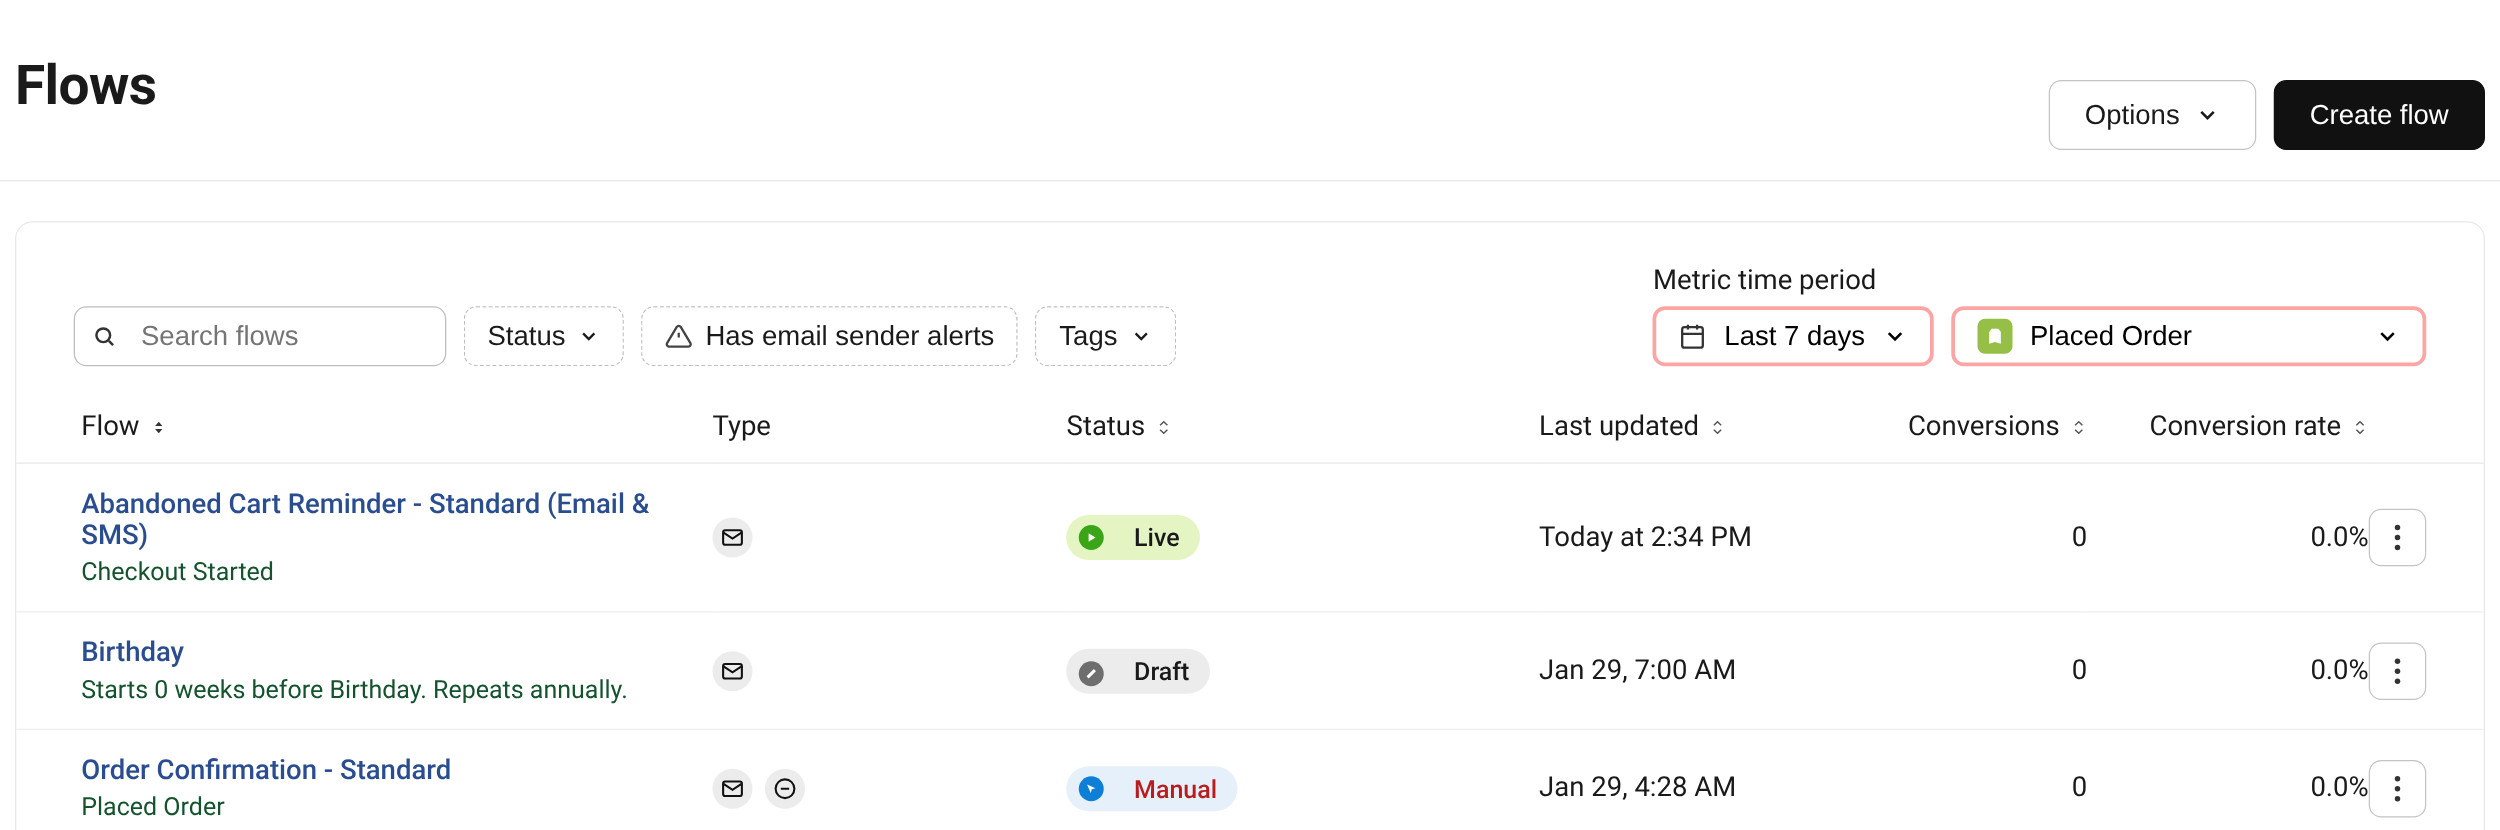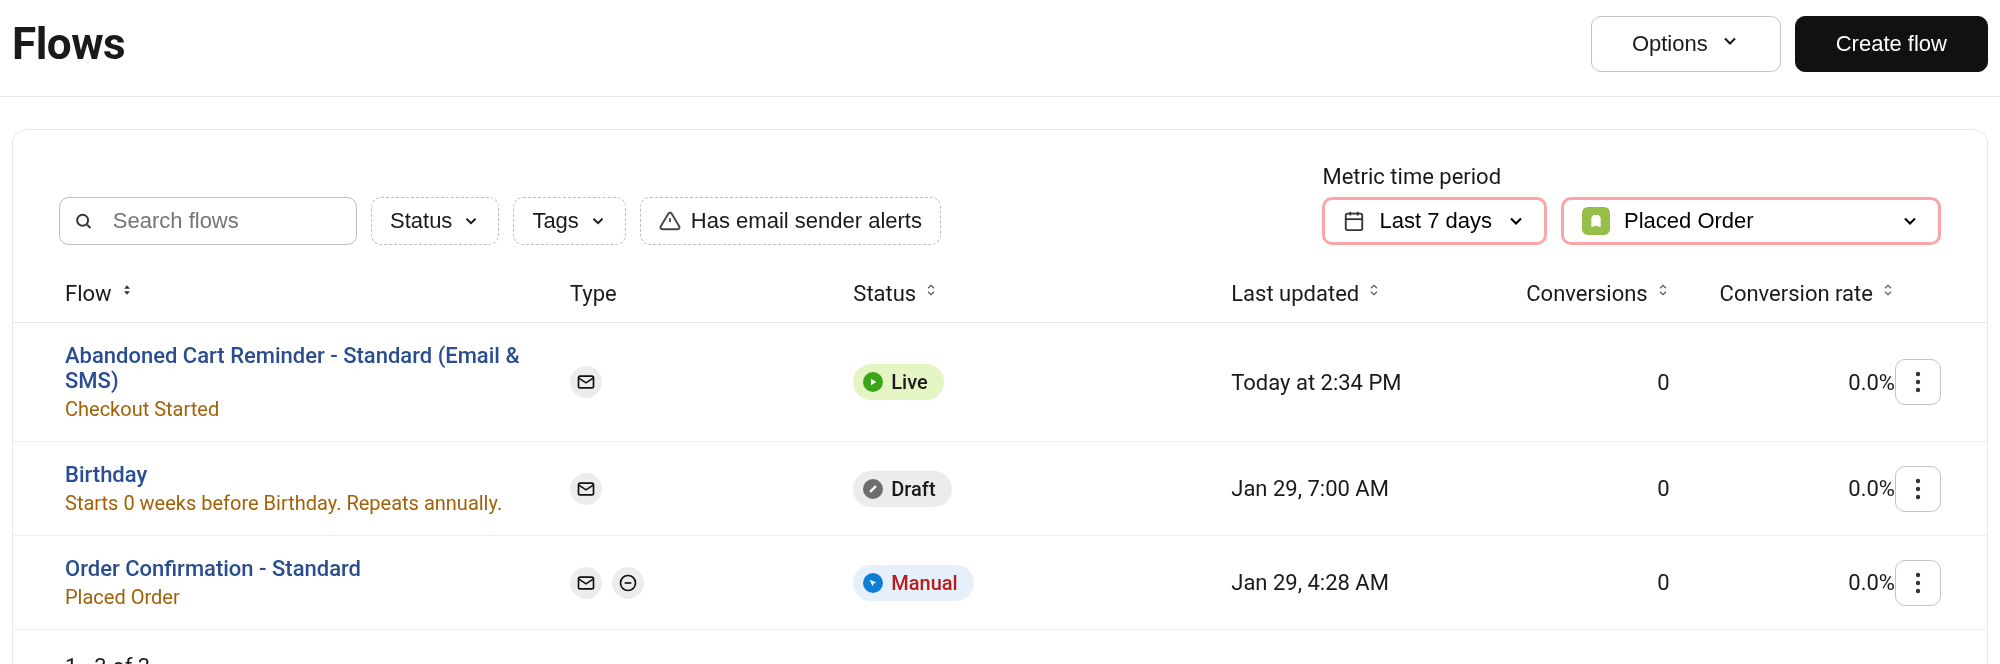--- a/index.html
+++ b/index.html
@@ -21,26 +21,28 @@
     font-size: 44px;
     font-weight: 700;
     letter-spacing: -0.5px;
   }
   .header-actions {
     display: flex;
     gap: 14px;
   }
   .btn {
     display: inline-flex;
+    align-items: center;
     gap: 12px;
-    padding: 14px 40px;
+    padding: 14px 28px;
     font-size: 22px;
     font-weight: 500;
     border-radius: 10px;
     cursor: pointer;
+    margin-top: 48px;
   }
   .btn-secondary {
     background: #fff;
     border: 1px solid #c4c4c4;
     color: #1a1a1a;
   }
   .btn-primary {
     background: #111;
     border: 1px solid #111;
     color: #fff;
@@ -136,21 +138,21 @@
   thead th {
     text-align: left;
     font-size: 22px;
     font-weight: 400;
     color: #1a1a1a;
     padding: 0 0 16px 0;
     border-bottom: 1px solid #e8e8e8;
   }
   thead th .th-inner {
     display: inline-flex;
-    align-items: flex-start;
+    align-items: center;
     gap: 8px;
     cursor: pointer;
   }
   thead th:first-child, tbody td:first-child { padding-left: 52px; }
   thead th:last-child, tbody td:last-child { padding-right: 46px; }
   tbody td {
     padding: 20px 0;
     border-bottom: 1px solid #eee;
     font-size: 22px;
     vertical-align: middle;
@@ -163,47 +165,47 @@
   .col-conv { width: 190px; text-align: right; }
   .col-rate { width: 226px; text-align: right; }
   .col-actions { width: 80px; text-align: right; }
   .flow-name {
     color: #2a4d8f;
     font-weight: 500;
     margin-bottom: 4px;
     cursor: pointer;
   }
   .flow-sub {
-    color: #a16207;
+    color: #14532d;
     font-size: 20px;
   }
   .type-icons {
     display: flex;
     gap: 10px;
   }
   .icon-disc {
     width: 32px;
     height: 32px;
     border-radius: 50%;
     background: #ececec;
     display: inline-flex;
     align-items: center;
     justify-content: center;
   }
   .status-badge {
     display: inline-flex;
     align-items: center;
-    gap: 8px;
+    gap: 24px;
     border-radius: 999px;
     padding: 6px 16px 6px 10px;
     font-size: 20px;
     font-weight: 500;
   }
   .badge-live { background: #e4f4c3; color: #1a1a1a; }
-  .badge-draft { background: #ececec; color: #1a1a1a; }
+  .badge-draft { background: #ececec; color: #1a1a1a; align-items: flex-end; }
   .badge-manual { background: #e6f0fb; color: #b91c1c; }
   .badge-dot-green, .badge-dot-gray, .badge-dot-blue {
     width: 20px; height: 20px; border-radius: 50%; display: inline-flex; align-items: center; justify-content: center;
   }
   .badge-dot-green { background: #3aa516; }
   .badge-dot-gray { background: #6e6e6e; }
   .badge-dot-blue { background: #0d7fd6; }
   .more-btn {
     width: 46px;
     height: 46px;
@@ -255,32 +257,32 @@
           </svg>
         <input type="text" placeholder="Search flows" style="">
       </div>
       <button class="filter-pill">
         <span>Status</span>
         <svg width="18" height="18" viewBox="0 0 24 24" fill="none" stroke="currentColor" stroke-width="2.5">
             <polyline points="6 9 12 15 18 9"></polyline>
           </svg>
       </button>
       <button class="filter-pill">
-        <span>Tags</span>
-        <svg width="18" height="18" viewBox="0 0 24 24" fill="none" stroke="currentColor" stroke-width="2.5">
-            <polyline points="6 9 12 15 18 9"></polyline>
-          </svg>
-      </button>
-      <button class="filter-pill">
         <svg width="22" height="22" viewBox="0 0 24 24" fill="none" stroke="#444" stroke-width="2">
             <path d="M10.29 3.86 1.82 18a2 2 0 0 0 1.71 3h16.94a2 2 0 0 0 1.71-3L13.71 3.86a2 2 0 0 0-3.42 0z"></path>
             <line x1="12" y1="9" x2="12" y2="13"></line>
             <line x1="12" y1="17" x2="12.01" y2="17"></line>
           </svg>
         <span>Has email sender alerts</span>
+      </button>
+      <button class="filter-pill">
+        <span>Tags</span>
+        <svg width="18" height="18" viewBox="0 0 24 24" fill="none" stroke="currentColor" stroke-width="2.5">
+            <polyline points="6 9 12 15 18 9"></polyline>
+          </svg>
       </button>
     </div>
     <div class="filters-right">
       <div class="labeled-select">
         <span class="label">Metric time period</span>
         <button class="select-box">
           <span class="select-left">
             <svg width="22" height="22" viewBox="0 0 24 24" fill="none" stroke="#333" stroke-width="2">
                 <rect x="3" y="4" width="18" height="18" rx="2"></rect>
                 <line x1="16" y1="2" x2="16" y2="6"></line>

